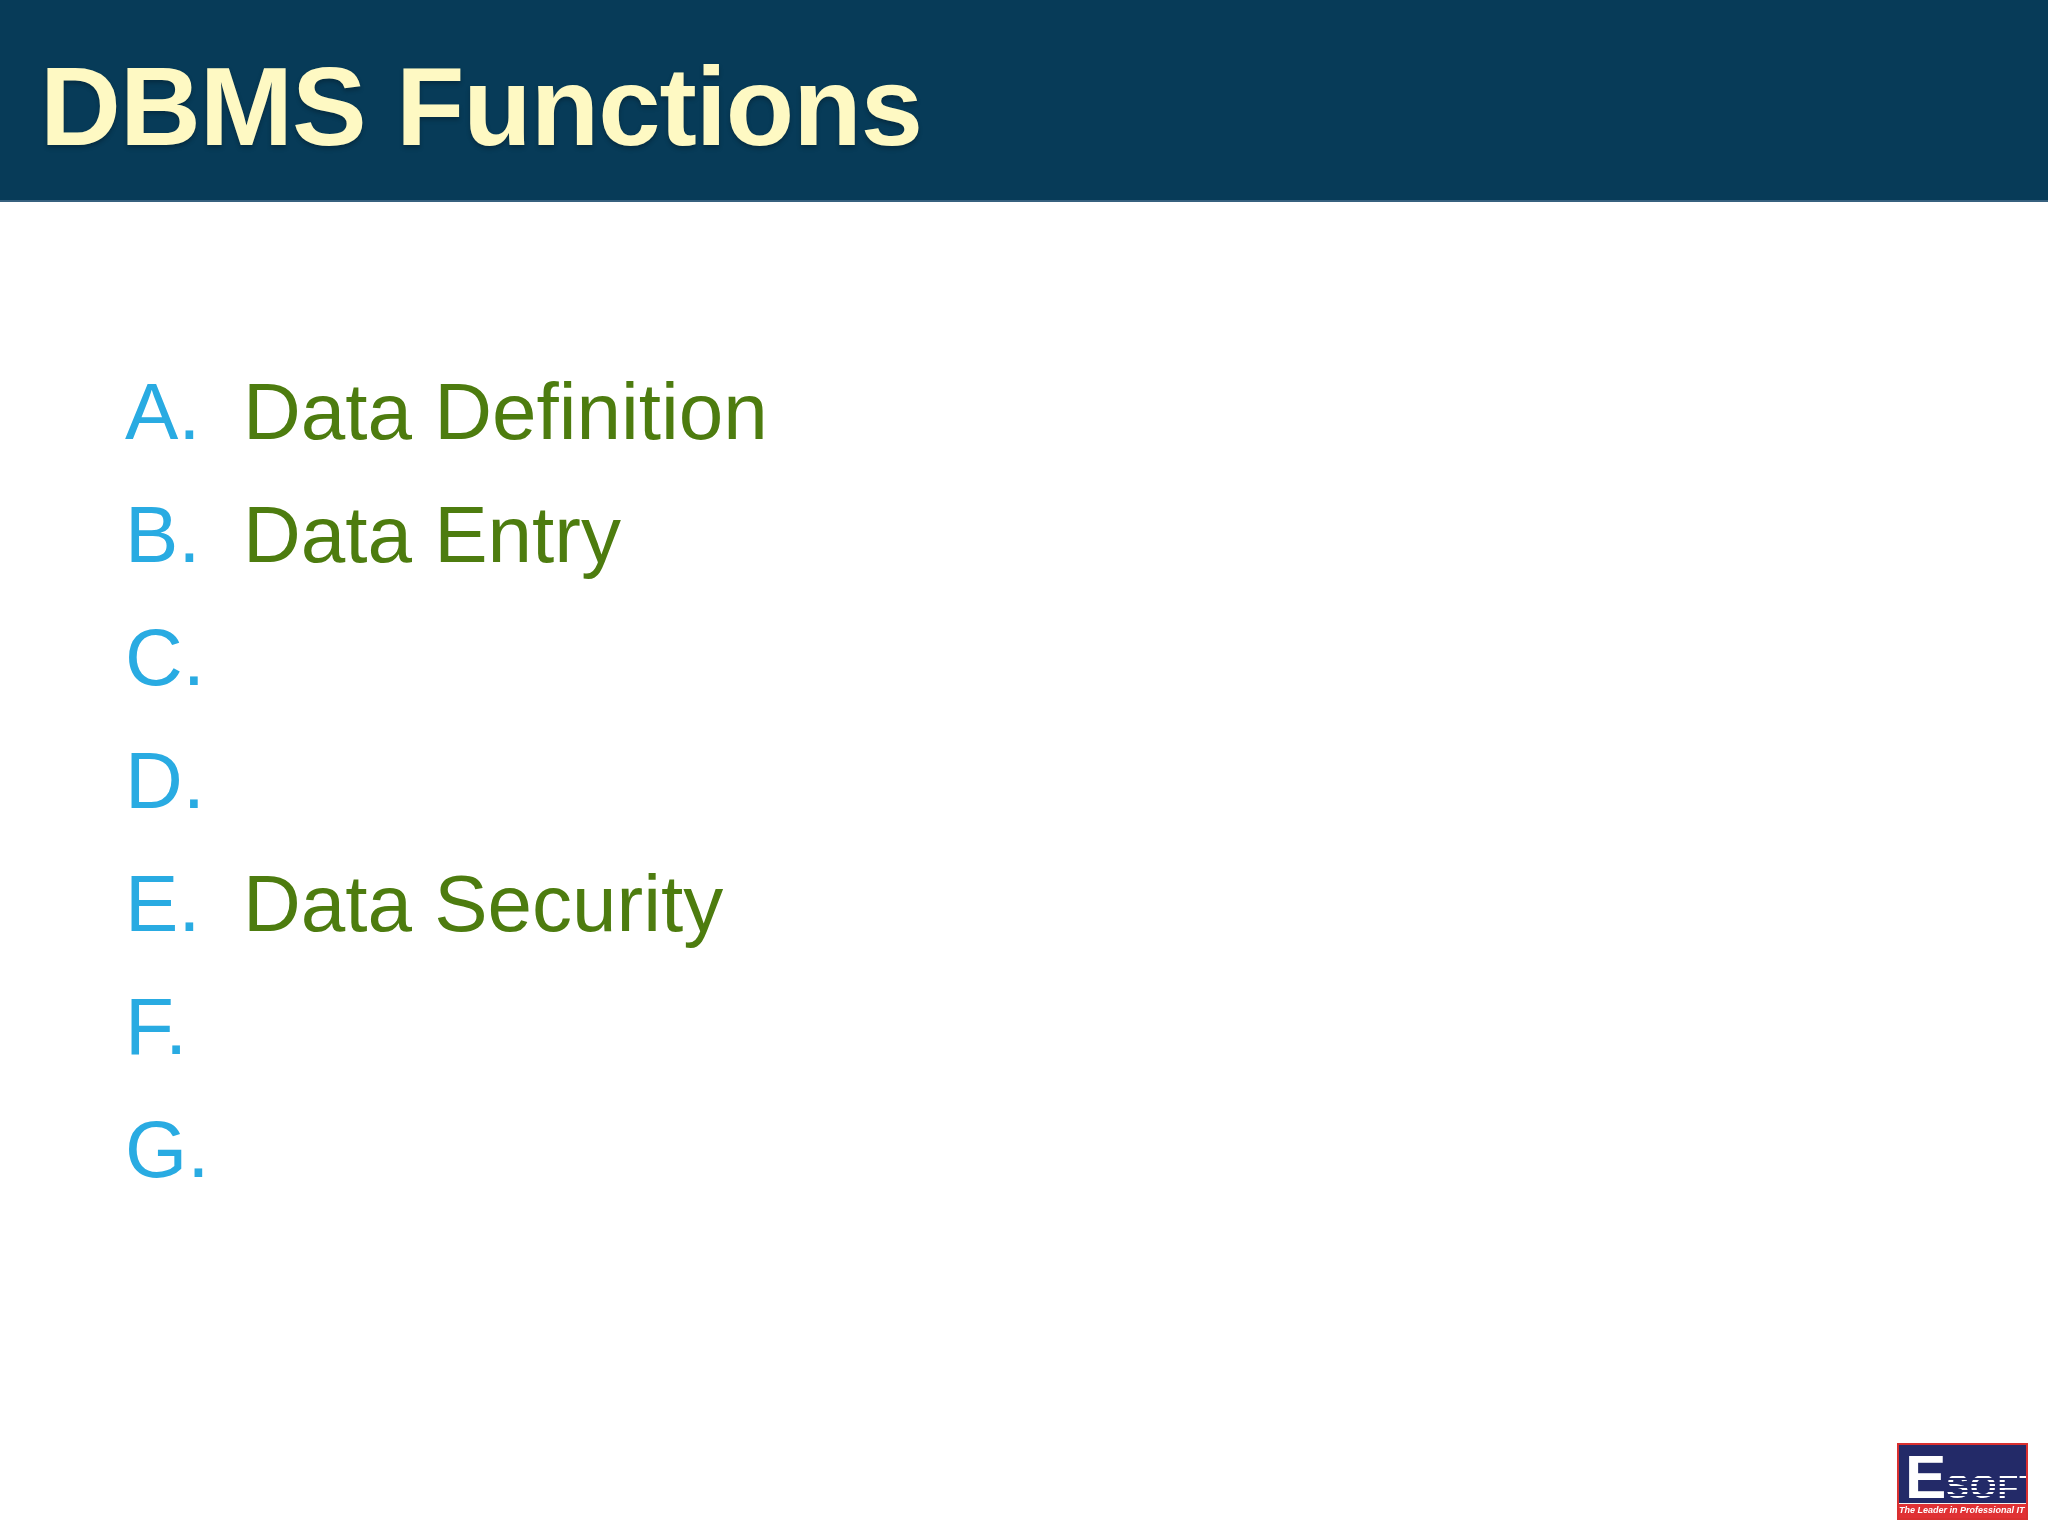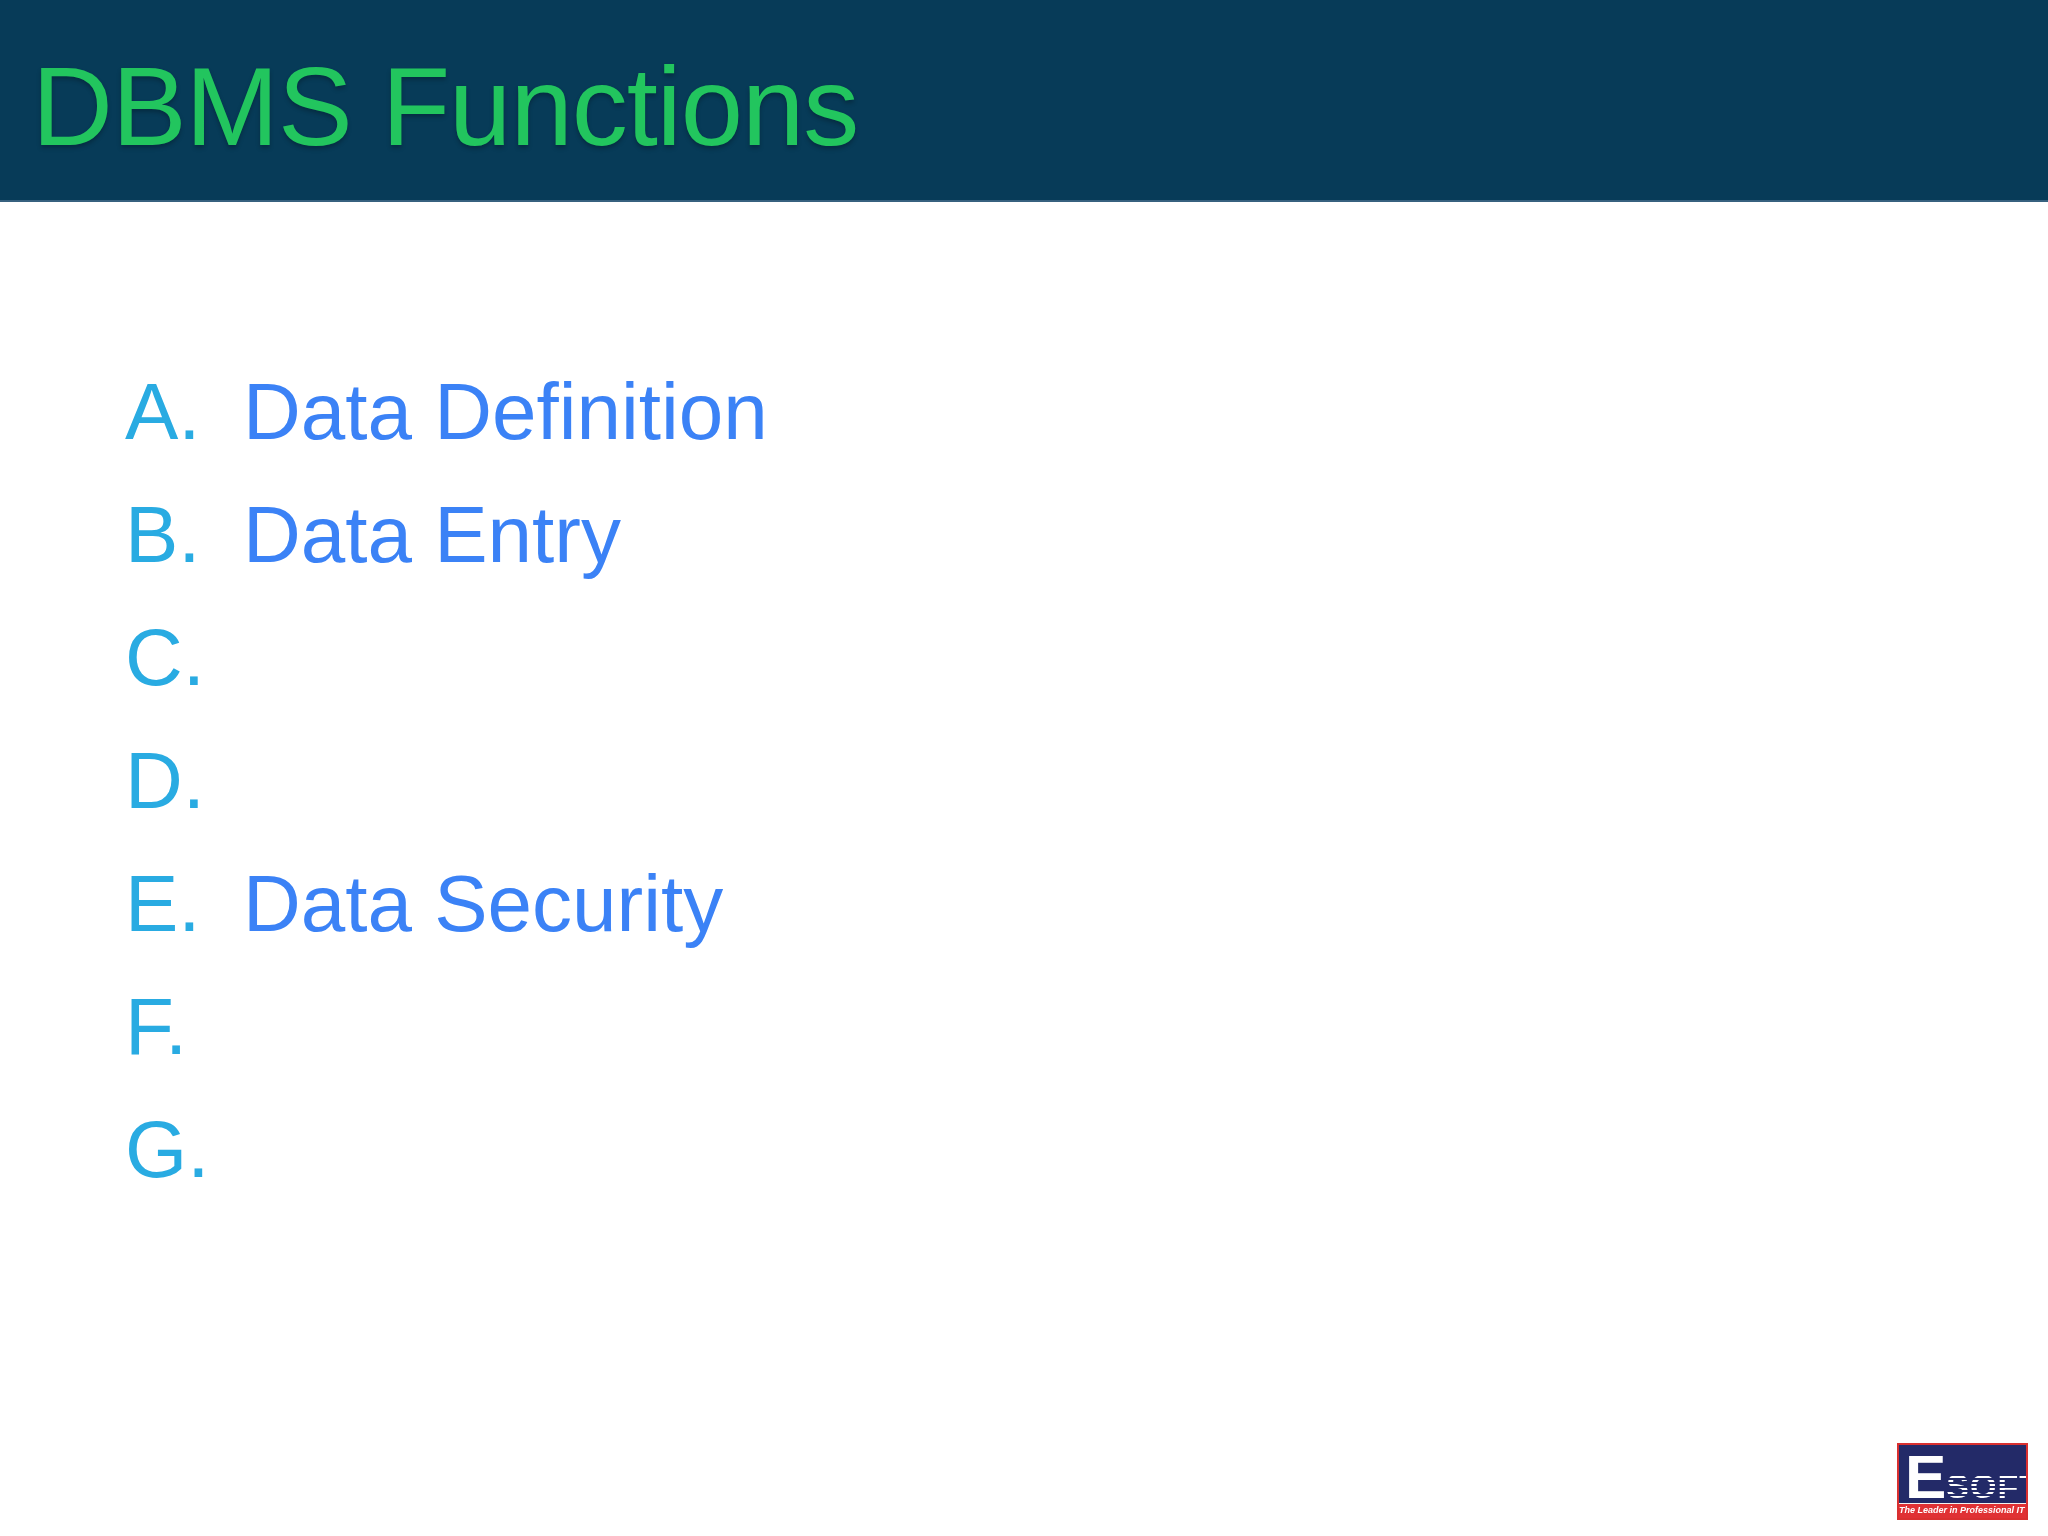--- a/index.html
+++ b/index.html
@@ -25,24 +25,24 @@
     height: 202px;
     background: #073b58;
     border-bottom: 2px solid #37617f;
     box-sizing: border-box;
     display: flex;
     align-items: center;
     padding-left: 28px;
     padding-top: 14px;
   }
   .header h1 {
-    margin: 4px;
+    margin: 12px;
     font-size: 112px;
-    font-weight: 400;
-    color: #22c55e;
+    font-weight: 700;
+    color: #fef9c3;
     letter-spacing: -1px;
     text-shadow: 0 3px 4px rgba(0,0,0,0.25);
     line-height: 1;
   }
 
   
   .list {
     position: absolute;
     left: 125px;
     top: 372px;
@@ -55,21 +55,21 @@
     margin-bottom: 43px;
     white-space: nowrap;
   }
   .item .marker {
     display: inline-block;
     width: 118px;
     color: #29abe2;
     flex: 0 0 118px;
   }
   .item .label {
-    color: #3b82f6;
+    color: #4d7c0f;
   }
 
   
   .logo {
     position: absolute;
     left: 1897px;
     top: 1443px;
     width: 131px;
     height: 77px;
     box-sizing: border-box;

